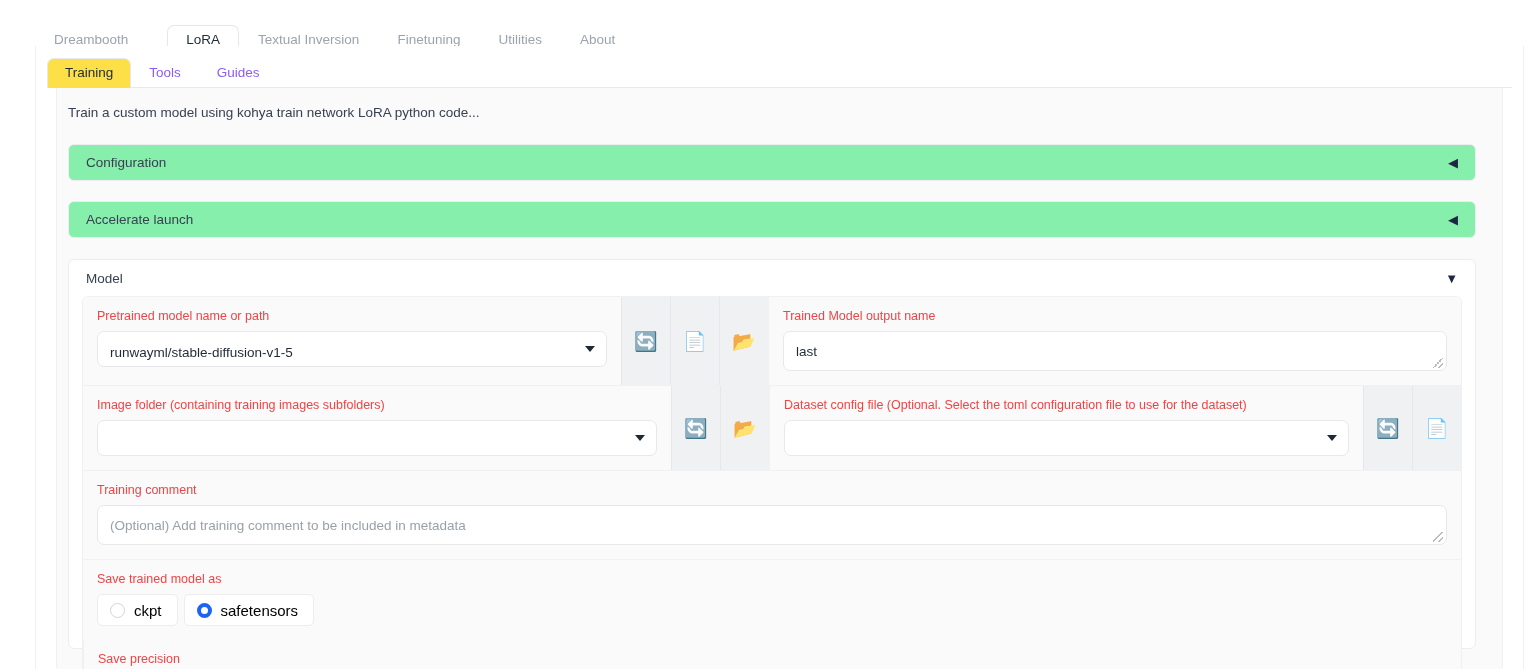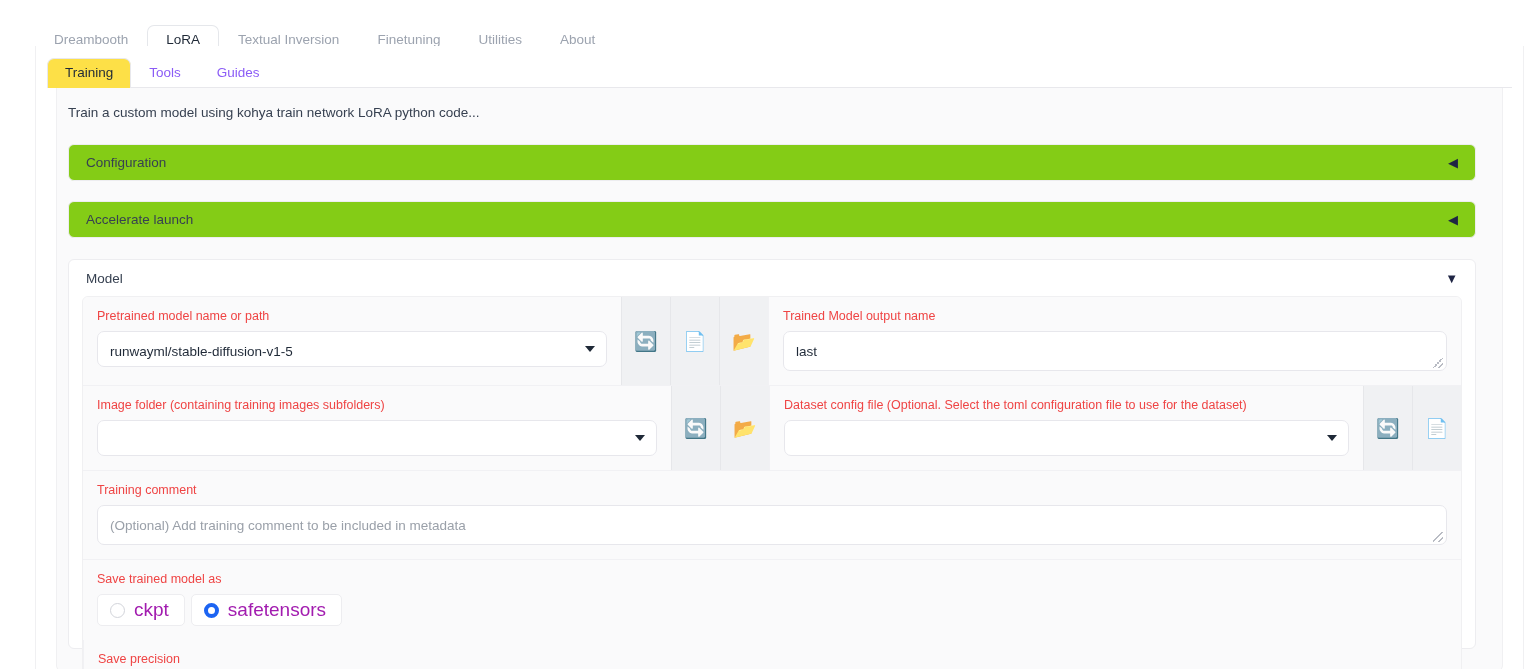--- a/index.html
+++ b/index.html
@@ -31,20 +31,21 @@
     border-radius: 7px 7px 0 0;
     cursor: pointer;
     white-space: nowrap;
     position: relative;
     top: 9px;
   }
   .otab.active {
     color: #1f2937;
     background: #ffffff;
     border-color: #e5e7eb;
+    margin-left: 20px;
   }
 
   
   .outer-panel {
     position: absolute; left: 35px; top: 46px;
     width: 1489px; height: 640px;
     background: #ffffff;
     border: 1px solid #f0f0f2;
     border-top: none;
     border-radius: 0 0 8px 8px;
@@ -89,21 +90,21 @@
   .intro {
     position: absolute; left: 68px; top: 105px;
     font-size: 13.5px; color: #374151;
   }
 
   
   .acc {
     position: absolute;
     left: 68px;
     width: 1408px;
-    background: #84cc16;
+    background: #86efac;
     border: 1px solid #ededf0;
     border-radius: 6px;
     display: flex; align-items: center;
     cursor: pointer;
   }
   .acc-title {
     font-size: 13.5px; color: #374151;
     padding-left: 17px;
     flex: 1;
   }
@@ -156,22 +157,22 @@
   }
 
   .ctrl {
     width: 100%;
     height: 36px;
     background: #ffffff;
     border: 1px solid #e7e7ec;
     border-radius: 7px;
     font-size: 13.5px;
     color: #1f2937;
-    display: flex; align-items: flex-end;
-    padding: 7px 12px;
+    display: flex; align-items: flex-start;
+    padding: 13px 12px;
     position: relative;
   }
   .ctrl .caret {
     position: absolute; right: 11px; top: 50%;
     transform: translateY(-50%);
     width: 0; height: 0;
     border-left: 5px solid transparent;
     border-right: 5px solid transparent;
     border-top: 6px solid #1f2937;
   }
@@ -210,21 +211,21 @@
 
   
   .radios { display: flex; gap: 6px; }
   .radio-pill {
     display: flex; align-items: center; gap: 9px;
     height: 32px;
     padding: 0 15px 0 12px;
     border: 1px solid #ededf0;
     border-radius: 5px;
     background: #ffffff;
-    font-size: 19px; color: #a21caf;
+    font-size: 15px; color: #000000;
     cursor: pointer;
     white-space: nowrap;
   }
   .dot {
     width: 15px; height: 15px; border-radius: 50%;
     border: 1.5px solid #d2d4da; background: #ffffff;
     flex: none;
   }
   .dot.on {
     border: 4px solid #1c64f2;

